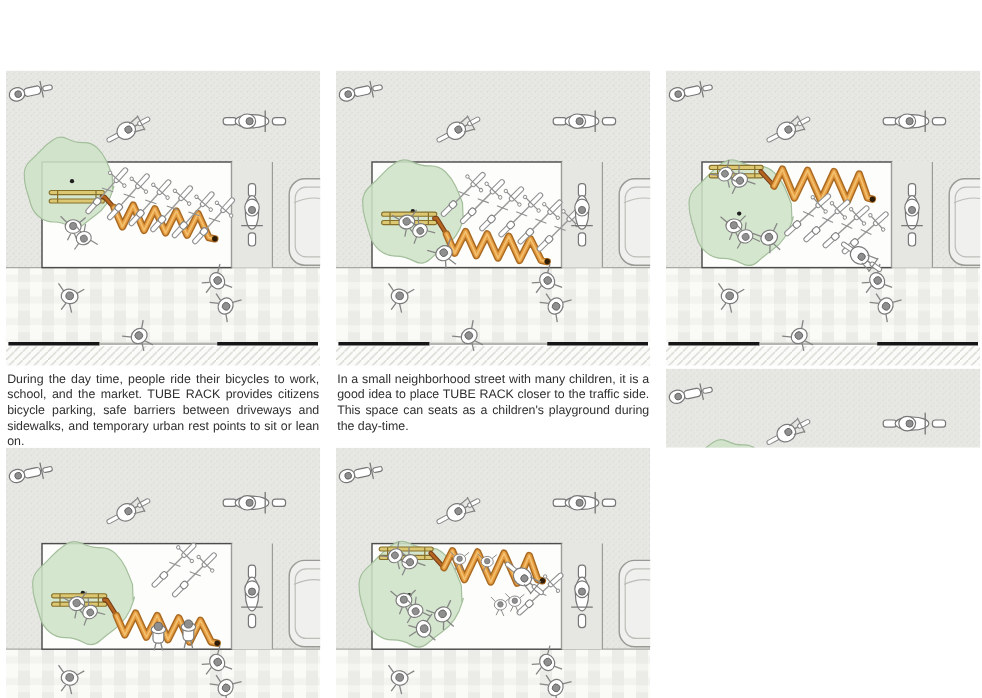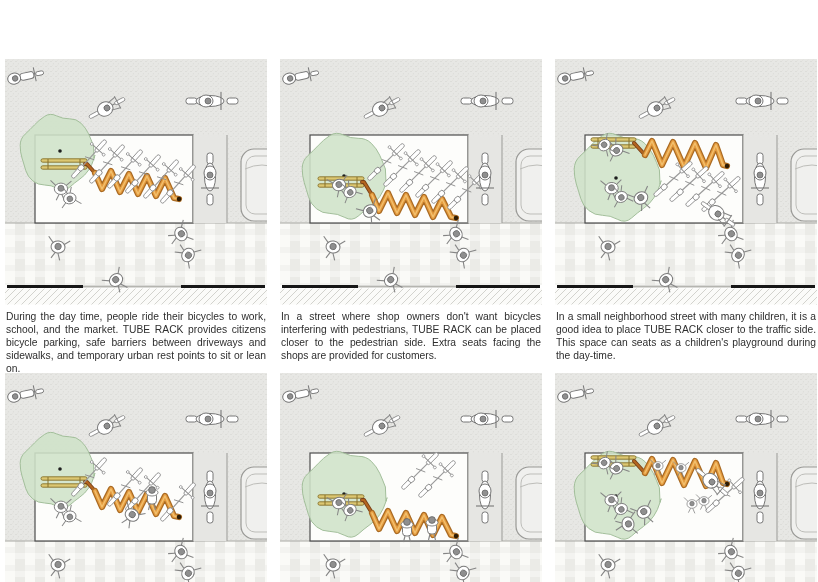--- a/index.html
+++ b/index.html
@@ -639,21 +639,20 @@
             <rect x="9" y="-1.8" width="11" height="3.6" rx="1.8" fill="#fff" stroke="#858585" stroke-width="0.8"></rect>
             <line x1="12" y1="-7" x2="12" y2="7" stroke="#858585" stroke-width="1"></line>
             <ellipse cx="-2" cy="0" rx="8" ry="7" fill="#fff" stroke="#7b7b7b" stroke-width="1"></ellipse>
             <line x1="3" y1="-4" x2="12" y2="-6" stroke="#858585" stroke-width="1"></line>
             <line x1="3" y1="4" x2="12" y2="6" stroke="#858585" stroke-width="1"></line>
             <circle cx="0" cy="0" r="3" fill="#8f8f8f" stroke="#5d5d5d" stroke-width="0.7"></circle>
           </g>
         </svg>
       </div>
     <div class="caption">During the day time, people ride their bicycles to work, school, and the market. TUBE RACK provides citizens bicycle parking, safe barriers between driveways and sidewalks, and temporary urban rest points to sit or lean on.</div>
-    <div class="caption">In a street where shop owners don't want bicycles interfering with pedestrians, TUBE RACK can be placed closer to the pedestrian side. Extra seats facing the shops are provided for customers.</div>
     <div class="caption">In a small neighborhood street with many children, it is a good idea to place TUBE RACK closer to the traffic side. This space can seats as a children's playground during the day-time.</div>
     <div class="panel">
         <svg viewBox="0 0 262 252" width="262" height="248" preserveAspectRatio="xMidYMin slice" role="img">
           <defs>
             <pattern id="st3" width="5" height="5" patternUnits="userSpaceOnUse">
               <rect width="5" height="5" fill="#e7e7e4"></rect>
               <circle cx="1" cy="1.5" r="0.55" fill="#d0d0cb"></circle>
               <circle cx="3.4" cy="3.8" r="0.5" fill="#d6d6d1"></circle>
               <circle cx="2.4" cy="0.4" r="0.4" fill="#dddad5"></circle>
             </pattern>

